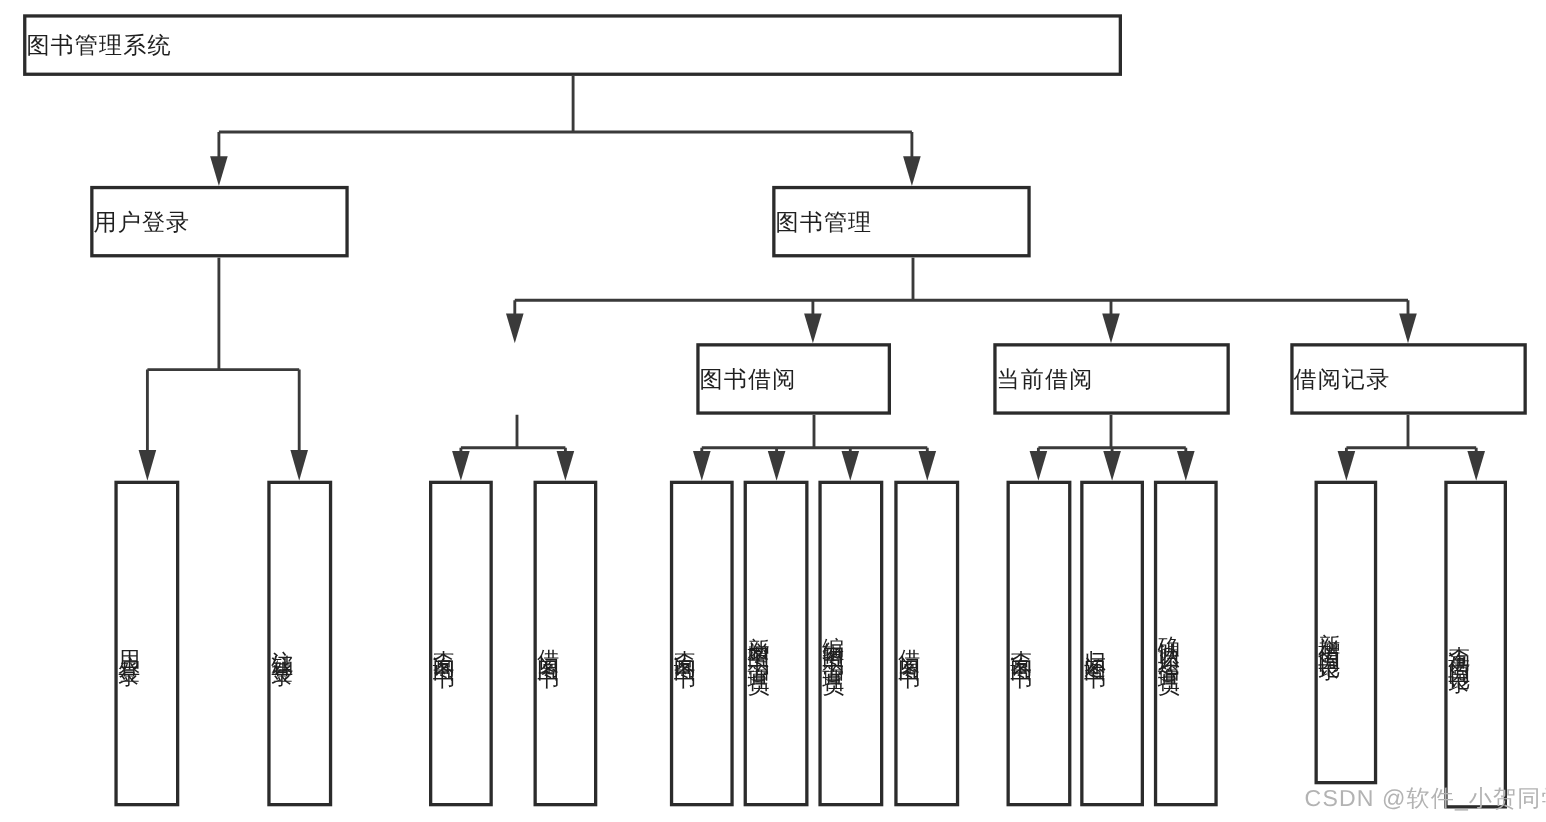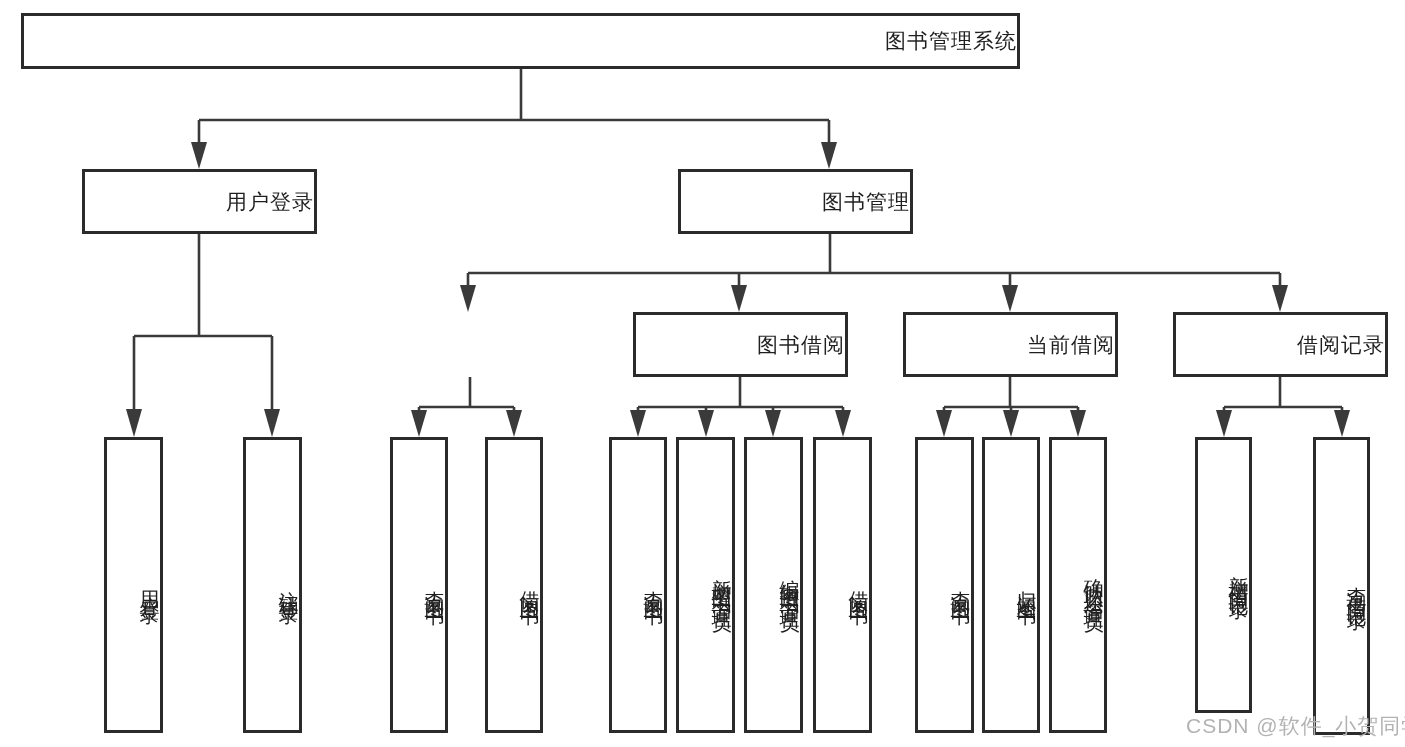--- a/index.html
+++ b/index.html
@@ -5,21 +5,21 @@
   :root{
     --line:#3a3a3a; --border:#2b2b2b; --text:#1f1f1f;
     --background:#ffffff; --watermark:#b3b3b3;
   }
   *{box-sizing:border-box;margin:0;padding:0}
   html,body{width:1405px;height:747px;background:var(--background);
     font-family:"Liberation Sans","DejaVu Sans",sans-serif;overflow:hidden}
   .stage{position:relative;width:1405px;height:747px;background:var(--background)}
   .connectors{position:absolute;left:0;top:0;z-index:1}
   .box{position:absolute;z-index:2;background:#ffffff;border:3px solid var(--border);
-    display:flex;align-items:center;justify-content:flex-end;color:var(--text)}
+    display:flex;align-items:center;justify-content:flex-start;color:var(--text)}
   .hlabel{font-size:21px;letter-spacing:1px;white-space:nowrap}
   .vbox .vlabel{writing-mode:vertical-rl;text-orientation:mixed;
     font-size:20px;letter-spacing:5px;line-height:1;white-space:nowrap}
   .watermark{position:absolute;z-index:3;left:1186px;top:712px;
     font-size:21px;color:var(--watermark);letter-spacing:1px;white-space:nowrap}
 </style>
 </head>
 <body>
 
 <div class="stage">
@@ -64,25 +64,25 @@
     </g>
   </svg>
 
   <div class="box" style="left:21px;top:13px;width:999px;height:56px">
     <span class="hlabel">图书管理系统</span>
   </div>
 
   <div class="box" style="left:82px;top:169px;width:235px;height:65px">
     <span class="hlabel">用户登录</span>
   </div>
-  <div class="box" style="left:678px;top:169px;width:235px;height:65px">
+  <div class="box" style="left:702px;top:169px;width:235px;height:65px">
     <span class="hlabel">图书管理</span>
   </div>
 
-  <div class="box" style="left:633px;top:312px;width:215px;height:65px">
+  <div class="box" style="left:633px;top:312px;width:177px;height:65px">
     <span class="hlabel">图书借阅</span>
   </div>
   <div class="box" style="left:1173px;top:312px;width:215px;height:65px">
     <span class="hlabel">借阅记录</span>
   </div>
   <div class="box" style="left:903px;top:312px;width:215px;height:65px">
     <span class="hlabel">当前借阅</span>
   </div>
 
   <div class="box vbox" style="left:104px;top:437px;width:59px;height:296px">

